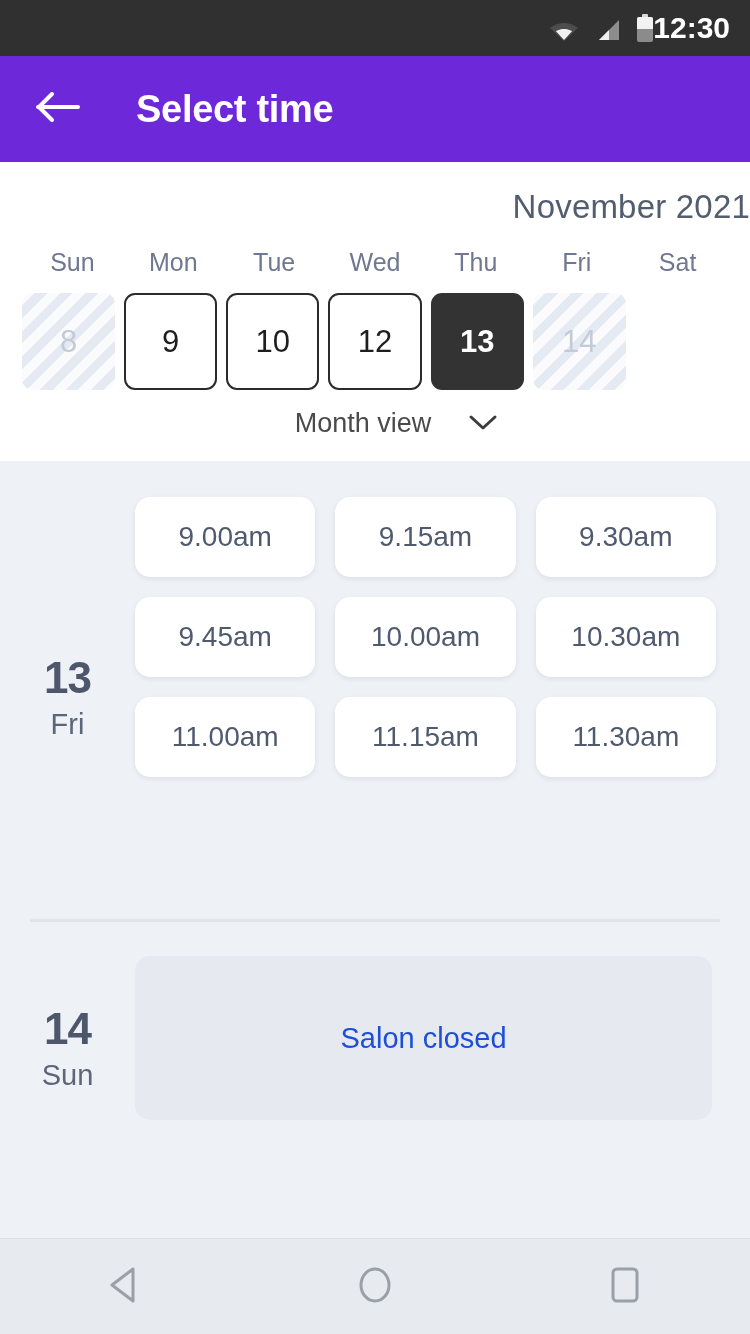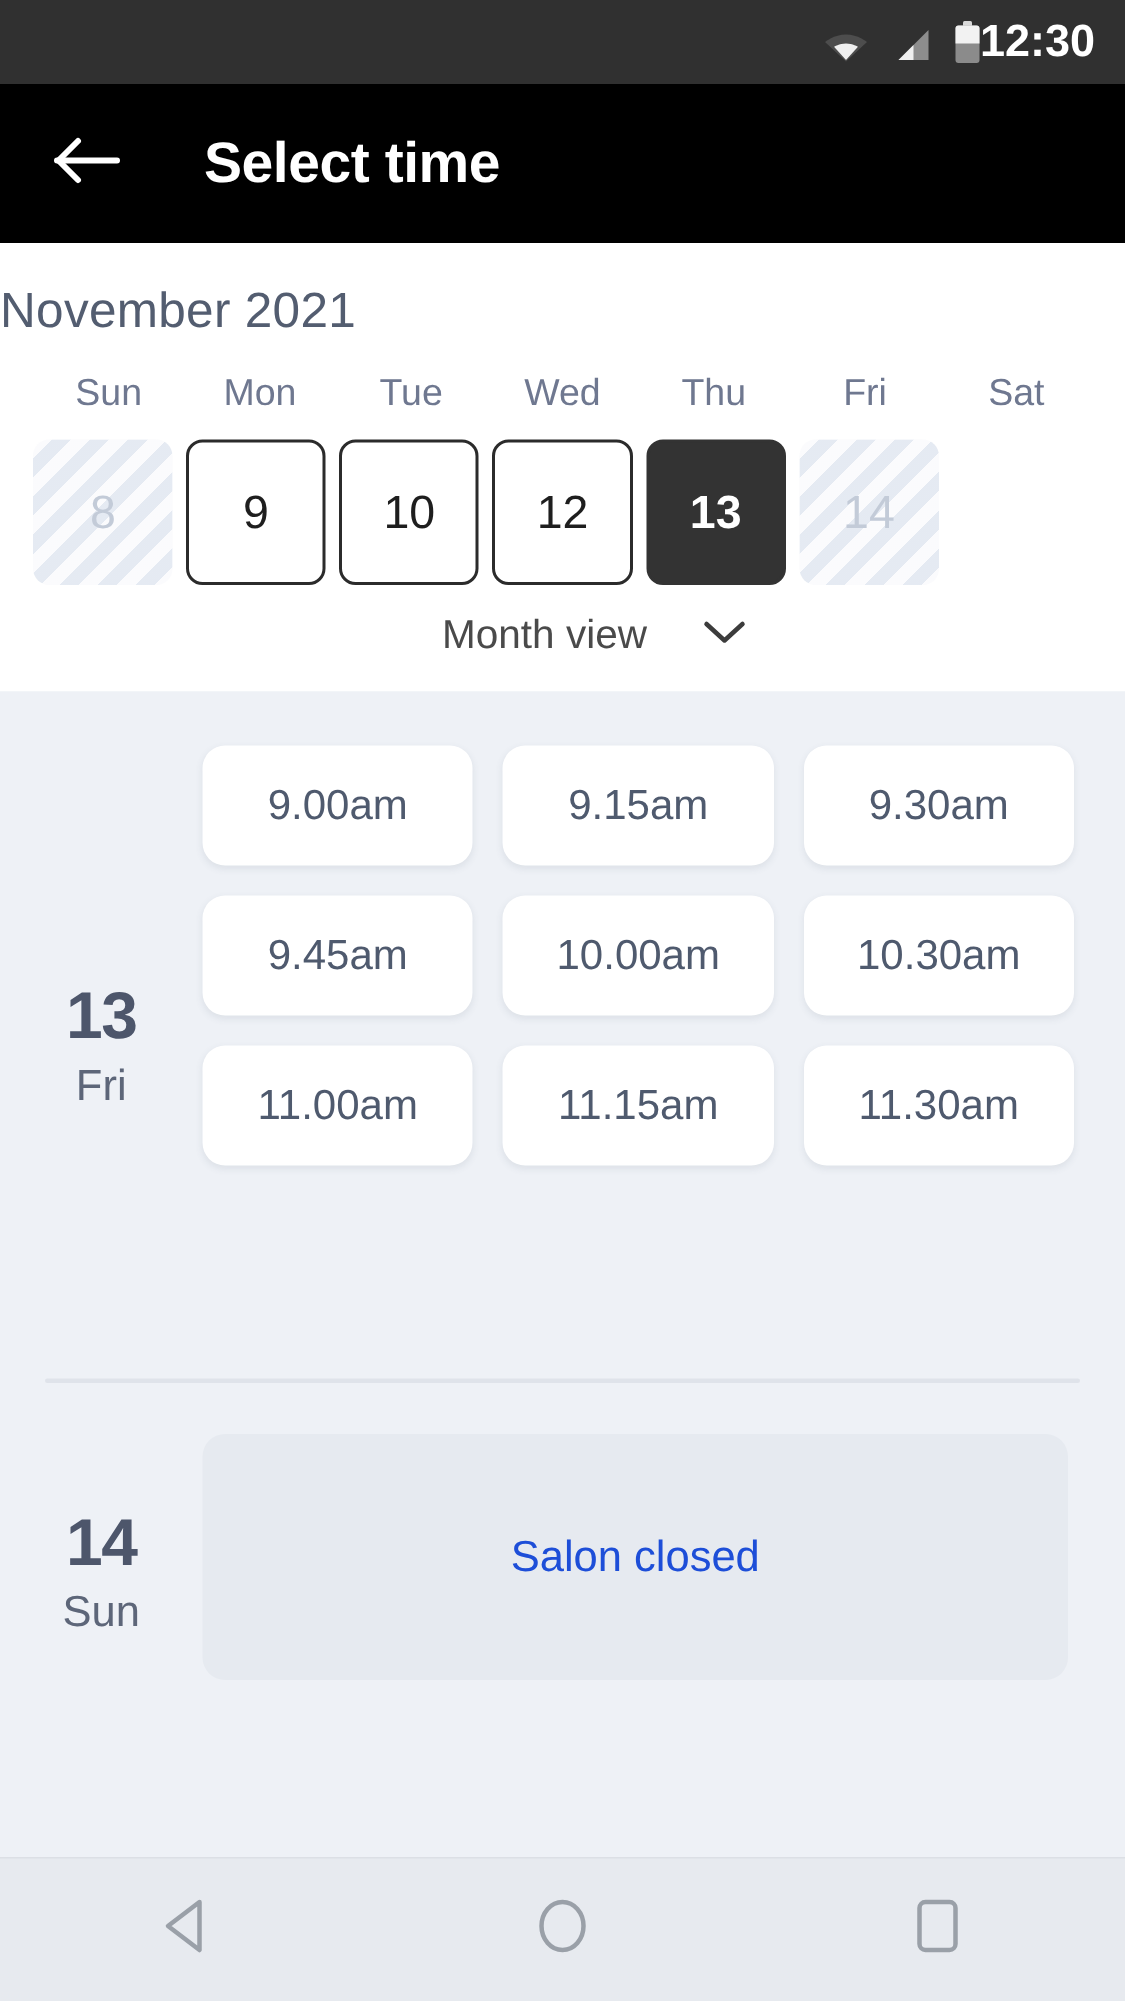--- a/index.html
+++ b/index.html
@@ -33,34 +33,34 @@
     position:absolute; left:5px; top:0; width:6px; height:4px;
     background:#d9d9d9; border-radius:1px;
   }
   .sb-clock{
     color:#ffffff; font-size:30px; font-weight:bold; letter-spacing:0px;
     line-height:1;
   }
 
   
   .appbar{
-    height:106px; background:#000000;
+    height:106px; background:#6d28d9;
     display:flex; align-items:center; padding-left:32px; gap:52px;
   }
   .back-btn{ width:52px; height:52px; display:flex; align-items:center; justify-content:center; }
   .appbar-title{
     color:#ffffff; font-size:38px; font-weight:bold; letter-spacing:-0.3px;
   }
 
   
   .cal{
     background:#ffffff; padding-top:26px; padding-bottom:22px;
   }
   .cal-month{
-    text-align:left; color:#535d70; font-size:33px; letter-spacing:0.2px;
+    text-align:right; color:#535d70; font-size:33px; letter-spacing:0.2px;
     padding-bottom:22px;
   }
   .dow-row{
     display:grid; grid-template-columns:repeat(7,1fr);
     padding:0 22px;
   }
   .dow{
     text-align:center; color:#6f7890; font-size:25px;
   }
   .days-row{

